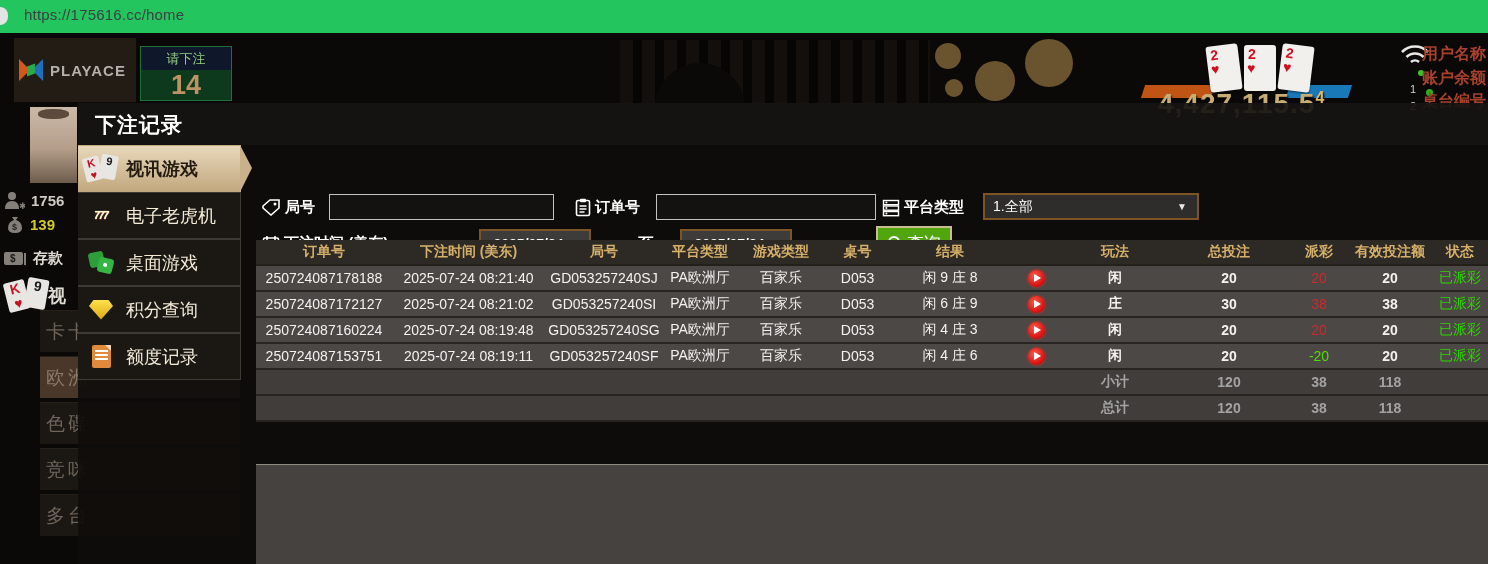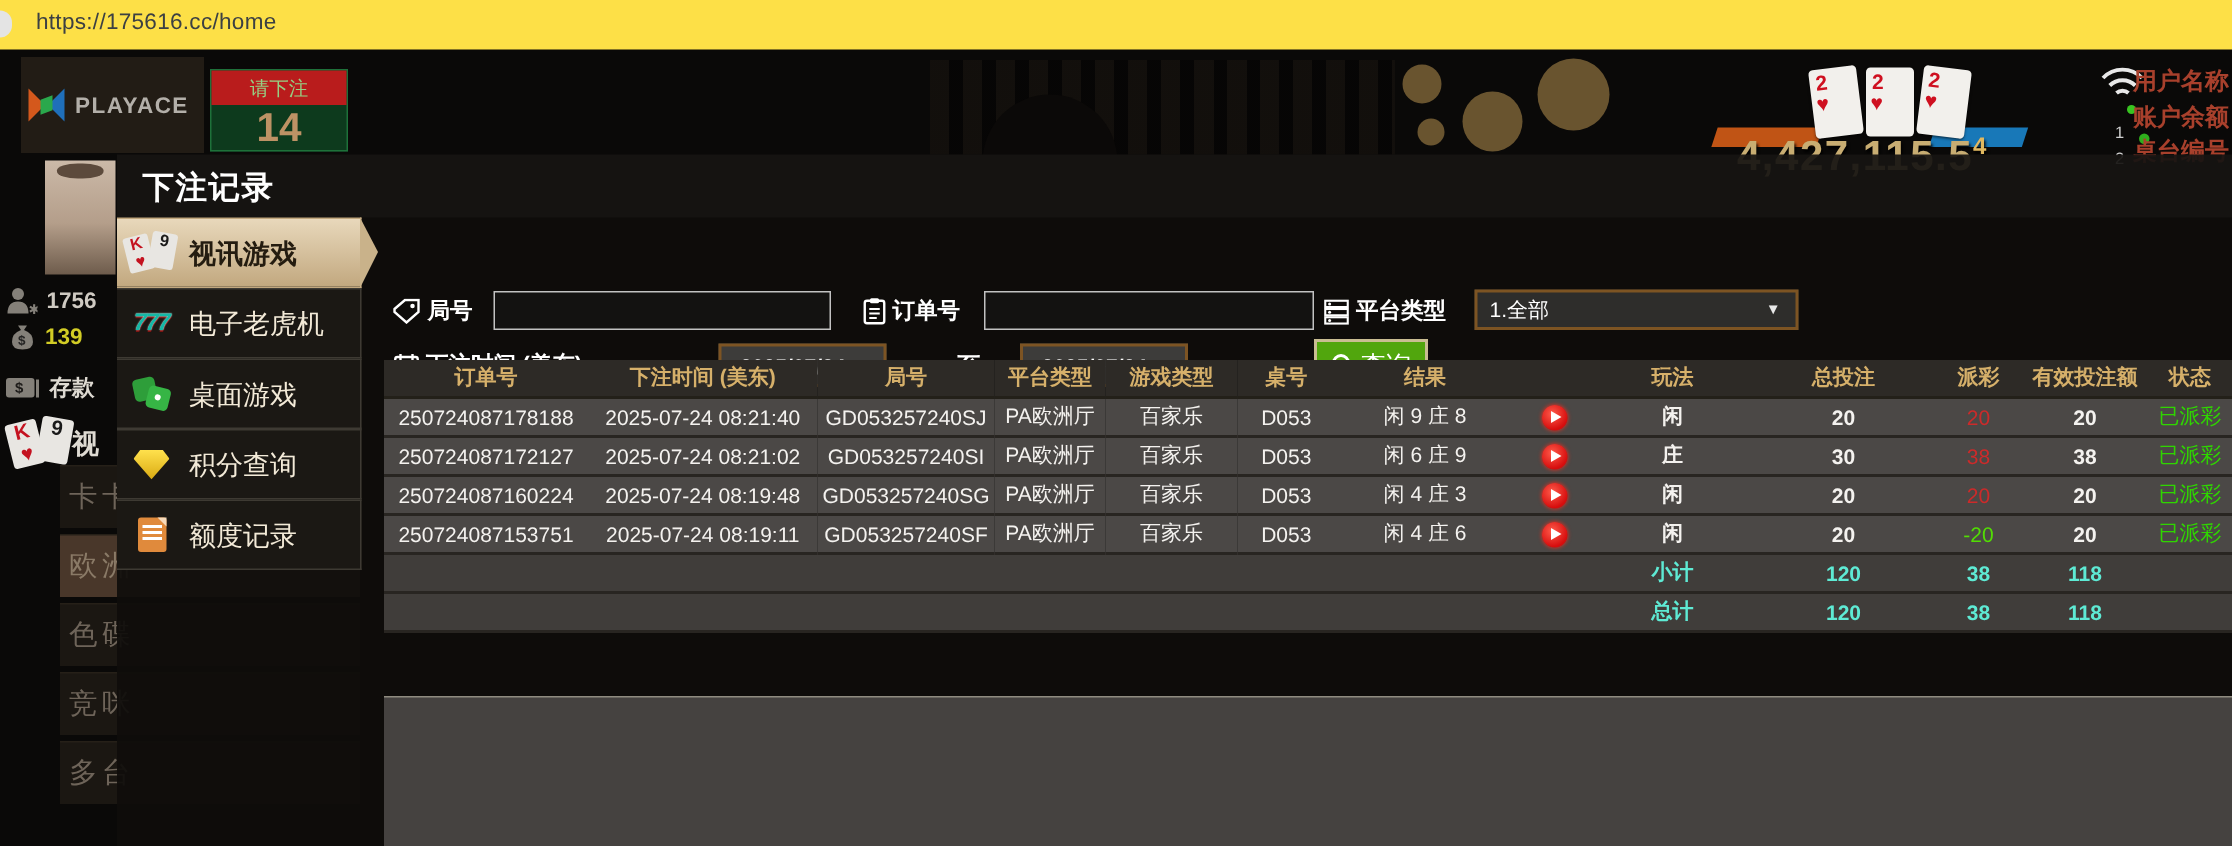--- a/index.html
+++ b/index.html
@@ -1,37 +1,37 @@
 <!DOCTYPE html>
 <html><head>
 <meta charset="utf-8">
 <style>
   * { margin:0; padding:0; box-sizing:border-box; }
   html,body { background:#000; }
   body { font-family:"Liberation Sans","DejaVu Sans",sans-serif; }
   #screen { position:relative; width:1488px; height:564px; overflow:hidden; background:#070605; }
 
   
-  .browser-bar { position:absolute; left:0; top:0; width:1488px; height:48px; background:#fde047; border-bottom:1px solid #d8d8d8; }
+  .browser-bar { position:absolute; left:0; top:0; width:1488px; height:48px; background:#22c55e; border-bottom:1px solid #d8d8d8; }
   .browser-pill { position:absolute; left:-8px; top:7px; width:16px; height:18px; background:#e4e4e4; border-radius:8px; }
   .url-text { position:absolute; left:24px; top:6px; font-size:15px; color:#3c4043; letter-spacing:.2px; }
 
   
   #stage { position:absolute; left:0; top:33px; width:1488px; height:531px; background:#0a0908; }
 
   
   .logo-panel { position:absolute; left:14px; top:5px; width:122px; height:64px; background:#221c15; display:flex; align-items:center; }
   .logo-mark { position:relative; width:24px; height:26px; margin-left:5px; }
   .logo-mark .t1 { position:absolute; left:0; top:2px; width:0; height:0; border-left:11px solid #d4581c; border-top:11px solid transparent; border-bottom:11px solid transparent; }
   .logo-mark .t2 { position:absolute; right:0; top:2px; width:0; height:0; border-right:11px solid #1f6fba; border-top:11px solid transparent; border-bottom:11px solid transparent; }
   .logo-mark .t3 { position:absolute; left:8px; top:8px; width:8px; height:10px; background:#2aa84c; transform:skewY(-20deg); }
   .logo-text { margin-left:7px; font-size:15px; font-weight:bold; color:#b3afa9; letter-spacing:1px; }
 
   .bet-box { position:absolute; left:140px; top:13px; width:92px; height:55px; background:#0d3a1d; border:1px solid #1e713a; }
-  .bet-box .prompt { height:23px; background:#b91c1c; color:#96cf83; font-size:13px; text-align:center; line-height:23px; }
+  .bet-box .prompt { height:23px; background:#0f172a; color:#96cf83; font-size:13px; text-align:center; line-height:23px; }
   .bet-box .count { height:32px; color:#bd9265; font-size:27px; font-weight:bold; text-align:center; line-height:30px; }
 
   .curtain { position:absolute; left:620px; top:7px; width:310px; height:63px; opacity:.7;
     background:repeating-linear-gradient(90deg,#16120e 0 13px,#050404 13px 22px); }
   .silhouette { position:absolute; left:655px; top:30px; width:90px; height:45px; background:#0b0908; border-radius:45px 45px 0 0; }
   .gold-blob { position:absolute; border-radius:50%; background:#7a6136; opacity:.85; }
   .gb1 { left:935px; top:10px; width:26px; height:26px; }
   .gb2 { left:975px; top:28px; width:40px; height:40px; }
   .gb3 { left:1025px; top:6px;  width:48px; height:48px; }
   .gb4 { left:945px; top:46px; width:18px; height:18px; }
@@ -85,21 +85,21 @@
 
   
   .side-item { position:absolute; left:0; width:163px; height:47px; background:#1b1814; border:1px solid #3e3a33; border-left:none; display:flex; align-items:center; cursor:pointer; }
   .si1 { top:42px; } .si2 { top:89px; } .si3 { top:136px; } .si4 { top:183px; } .si5 { top:230px; }
   .side-item .lab { margin-left:8px; font-size:18px; color:#f3ead8; }
   .side-item.active { background:linear-gradient(180deg,#e8d8bb 0%,#c2a87f 100%); border-color:#c2a87f; }
   .side-item.active .lab { color:#241c10; font-weight:bold; }
   .side-item.active::after { content:''; position:absolute; right:-12px; top:-1px; width:0; height:0;
     border-left:12px solid #c9b28a; border-top:23px solid transparent; border-bottom:24px solid transparent; }
   .side-ic { width:34px; display:flex; justify-content:center; margin-left:6px; flex-shrink:0; }
-  .ic777 { color:#14b8a6; font-weight:bold; font-style:italic; font-size:16px; text-shadow:0 0 1px #fff, 0 1px 0 #7a0f0d; letter-spacing:-1px; }
+  .ic777 { color:#fef9c3; font-weight:bold; font-style:italic; font-size:10px; text-shadow:0 0 1px #fff, 0 1px 0 #7a0f0d; letter-spacing:-1px; }
   .dice { position:relative; width:26px; height:24px; }
   .dice .d { position:absolute; width:15px; height:15px; background:#2e9e3a; border-radius:3px; }
   .dice .d1 { left:1px; top:1px; transform:rotate(-12deg); }
   .dice .d2 { left:10px; top:7px; transform:rotate(14deg); background:#36b545; }
   .dice .d2::after { content:''; position:absolute; left:5px; top:5px; width:4px; height:4px; background:#fff; border-radius:50%; }
   .gem { width:24px; height:20px; background:linear-gradient(180deg,#ffe14d,#d9a911); clip-path:polygon(20% 0,80% 0,100% 32%,50% 100%,0 32%); }
   .docic { position:relative; width:19px; height:23px; background:#e08a3c; border-radius:2px; }
   .docic::before { content:''; position:absolute; left:3px; top:5px; width:13px; height:2px; background:#fff; box-shadow:0 4px 0 #fff, 0 8px 0 #fff; }
   .docic::after { content:''; position:absolute; right:0; top:0; border-top:6px solid #f6d9ba; border-left:6px solid transparent; }
 
@@ -122,21 +122,21 @@
   .sel-date .car { margin-left:3px; }
   .btn-search { position:absolute; left:798px; top:123px; width:76px; height:35px; background:#51a60d; border:2px solid #c9bd92; color:#fff; font-size:17px; display:flex; align-items:center; justify-content:center; cursor:pointer; }
   .btn-search svg { margin-right:3px; }
 
   
   .tbl-wrap { position:absolute; left:178px; top:137px; width:1232px; }
   table { border-collapse:separate; border-spacing:0; table-layout:fixed; width:1232px; }
   th { height:26px; background:#2d2a26; color:#d6b06a; font-size:14px; font-weight:bold; border-bottom:2px solid #232019; }
   td { height:26px; background:#4b4846; color:#f4f2ef; font-size:14px; text-align:center; border-bottom:2px solid #282521; white-space:nowrap; overflow:hidden; }
   tr.summary td { background:#403d3a; }
-  tr.summary .ylw { color:#5eead4; font-weight:bold; }
+  tr.summary .ylw { color:#a3a3a3; font-weight:bold; }
   td.pos { color:#cc2a2a; }
   td.neg { color:#52dc04; }
   td.status { color:#2fd500; }
   td.bold { font-weight:bold; }
   .playbtn { display:inline-block; width:17px; height:17px; border-radius:50%; background:radial-gradient(circle at 40% 35%,#ff5a4a,#d60d0d 70%); position:relative; vertical-align:middle; cursor:pointer; box-shadow:0 0 3px #ff2a1a; }
   .playbtn::after { content:''; position:absolute; left:6px; top:4px; border-left:7px solid #fff; border-top:4.5px solid transparent; border-bottom:4.5px solid transparent; }
   .tbl-filler { position:absolute; left:178px; top:361px; width:1232px; height:100px; background:#454240; border-top:1px solid #8f8b80; }
 </style>
 </head>
 <body>

